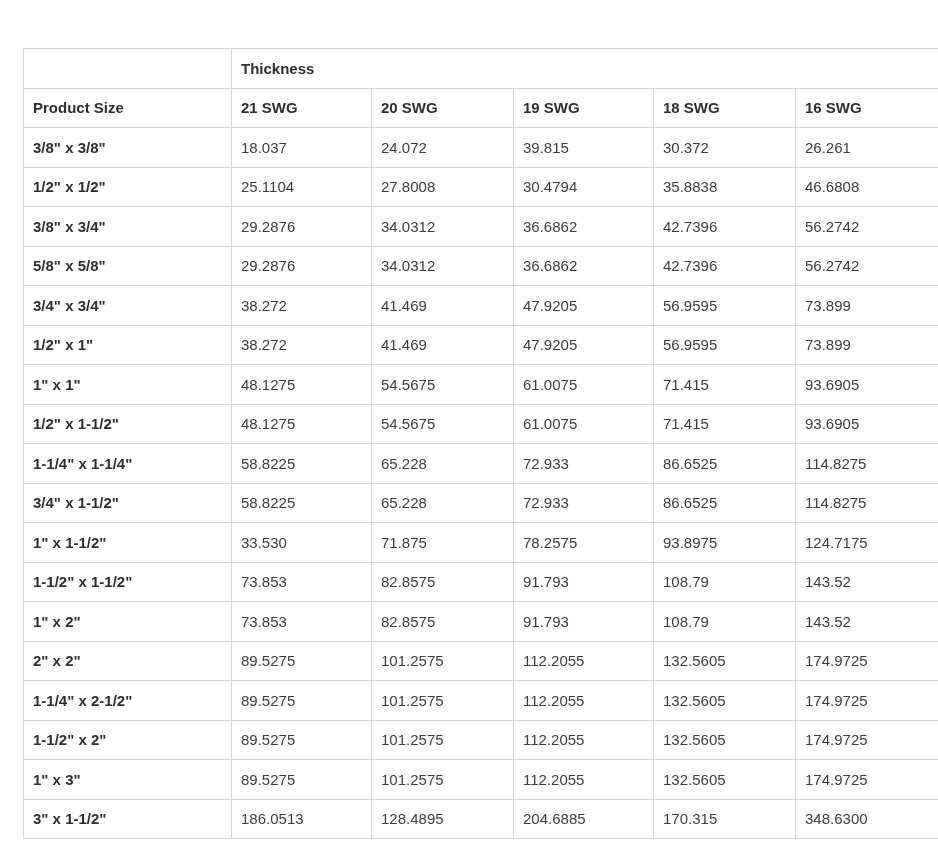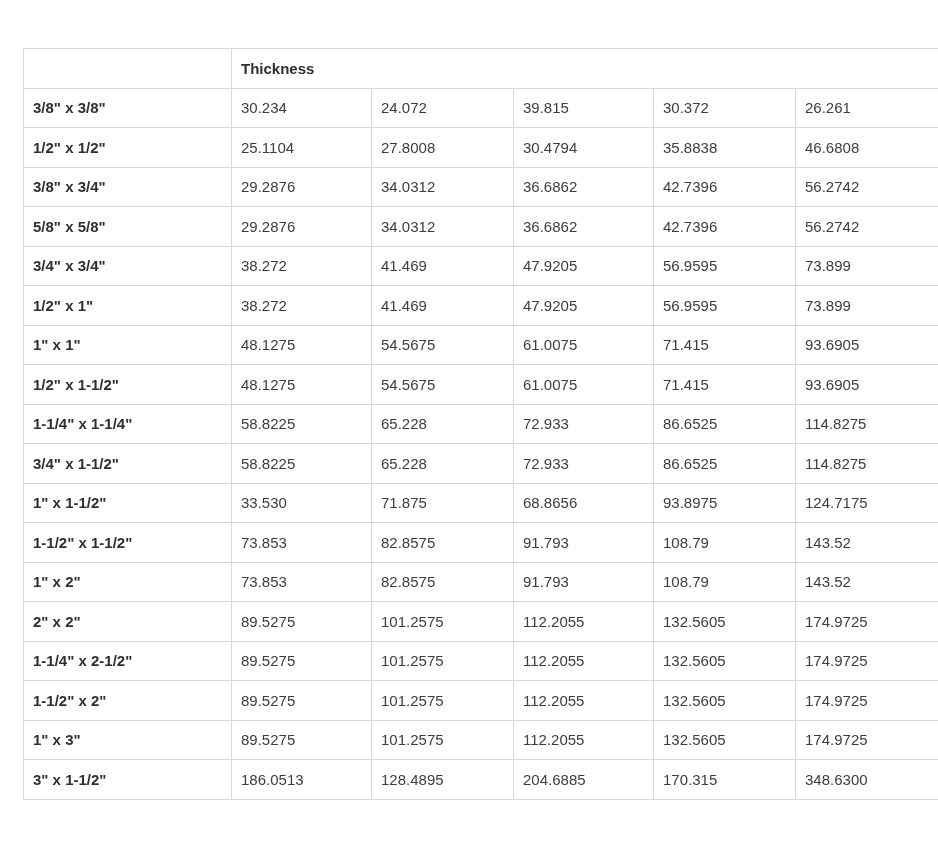--- a/index.html
+++ b/index.html
@@ -53,25 +53,33 @@
     <col style="width:142px">
     <col style="width:140px">
     <col style="width:142px">
     <col style="width:144px">
   </colgroup>
   <thead>
     <tr>
       <th></th>
       <th colspan="5">Thickness</th>
     </tr>
+    <tr>
+      <th>Product Size</th>
+      <th>21 SWG</th>
+      <th>20 SWG</th>
+      <th>19 SWG</th>
+      <th>18 SWG</th>
+      <th>16 SWG</th>
+    </tr>
   </thead>
   <tbody>
       <tr>
         <th>3/8" x 3/8"</th>
-        <td>30.234</td>
+        <td>18.037</td>
         <td>24.072</td>
         <td>39.815</td>
         <td>30.372</td>
         <td>26.261</td>
       </tr>
       <tr>
         <th>1/2" x 1/2"</th>
         <td>25.1104</td>
         <td>27.8008</td>
         <td>30.4794</td>
@@ -139,21 +147,21 @@
         <td>58.8225</td>
         <td>65.228</td>
         <td>72.933</td>
         <td>86.6525</td>
         <td>114.8275</td>
       </tr>
       <tr>
         <th>1" x 1-1/2"</th>
         <td>33.530</td>
         <td>71.875</td>
-        <td>68.8656</td>
+        <td>78.2575</td>
         <td>93.8975</td>
         <td>124.7175</td>
       </tr>
       <tr>
         <th>1-1/2" x 1-1/2"</th>
         <td>73.853</td>
         <td>82.8575</td>
         <td>91.793</td>
         <td>108.79</td>
         <td>143.52</td>

